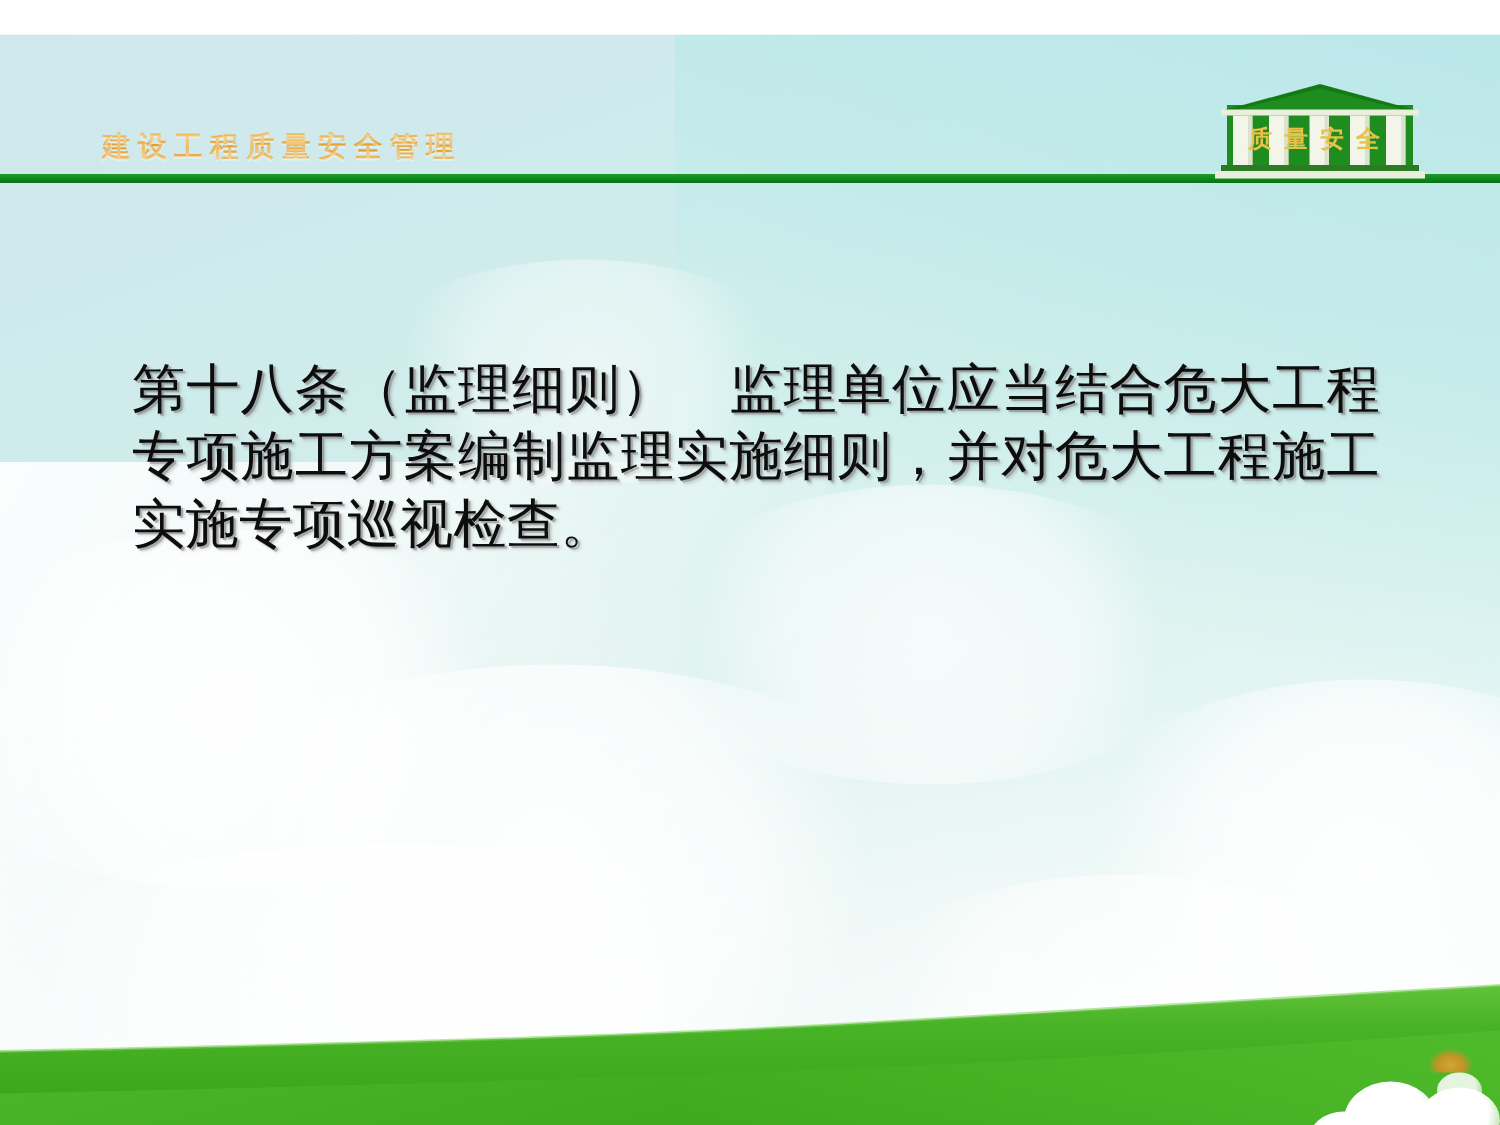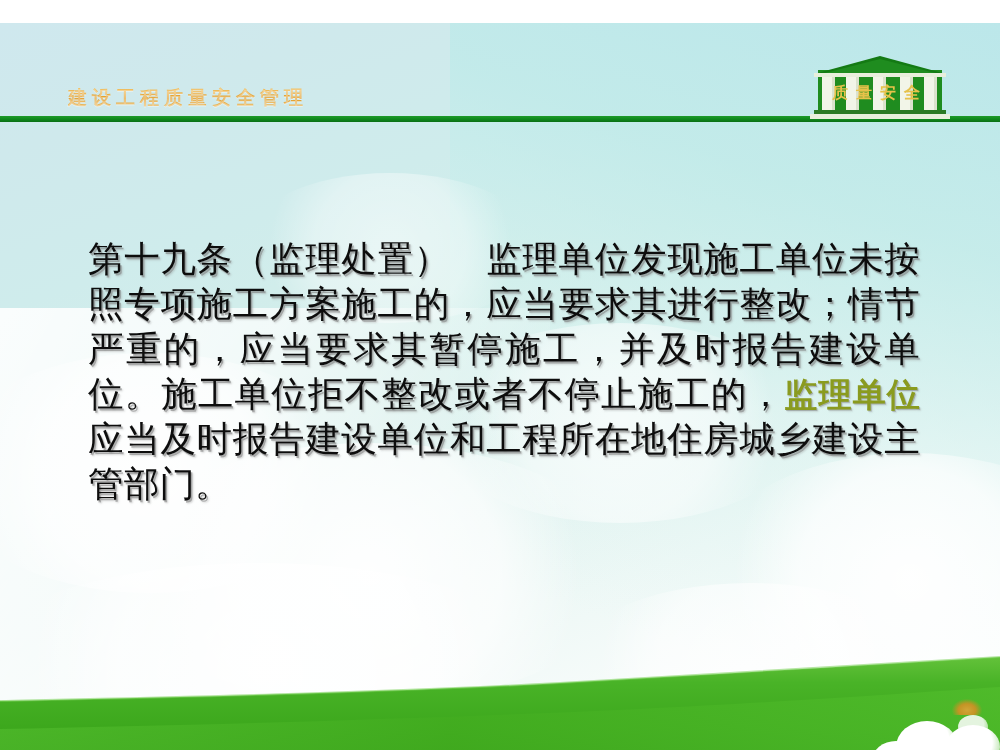--- a/index.html
+++ b/index.html
@@ -226,22 +226,22 @@
 
       <rect x="8" y="56" width="132" height="5" fill="#2c7a24"></rect>
       <rect x="4" y="60" width="140" height="5" fill="#e9efdc"></rect>
 
       <text x="74" y="44" text-anchor="middle" font-family="DejaVu Sans, Liberation Sans, sans-serif" font-size="16" font-weight="bold" letter-spacing="8" fill="#e6c24a">质量安全</text>
     </svg>
   </div>
 
   <div class="body-text">
 
-
-    <div class="para"><span>第十九条（监理处置）</span><span>　</span><span>监理单位发现施工单位未按照专项施工方案施工的，应当要求其进行整改；情节严重的，应当要求其暂停施工，并及时报告建设单位。施工单位拒不整改或者不停止施工的，</span><span class="emph">监理单位</span><span>应当及时报告建设单位和工程所在地住房城乡建设主管部门。</span></div>
+    <div class="para"><span>第十八条（监理细则）</span><span>　</span><span>监理单位应当结合危大工程专项施工方案编制监理实施细则，并对危大工程施工实施专项巡视检查。</span></div>
+
 
   </div>
 
   <div class="grass">
     <svg viewBox="0 0 1000 130" preserveAspectRatio="none" xmlns="http://www.w3.org/2000/svg">
       <defs>
         <linearGradient id="grassGrad" x1="0" y1="0" x2="0" y2="1">
           <stop offset="0%" stop-color="#63c23a"></stop>
           <stop offset="22%" stop-color="#49b327"></stop>
           <stop offset="60%" stop-color="#3da81d"></stop>

